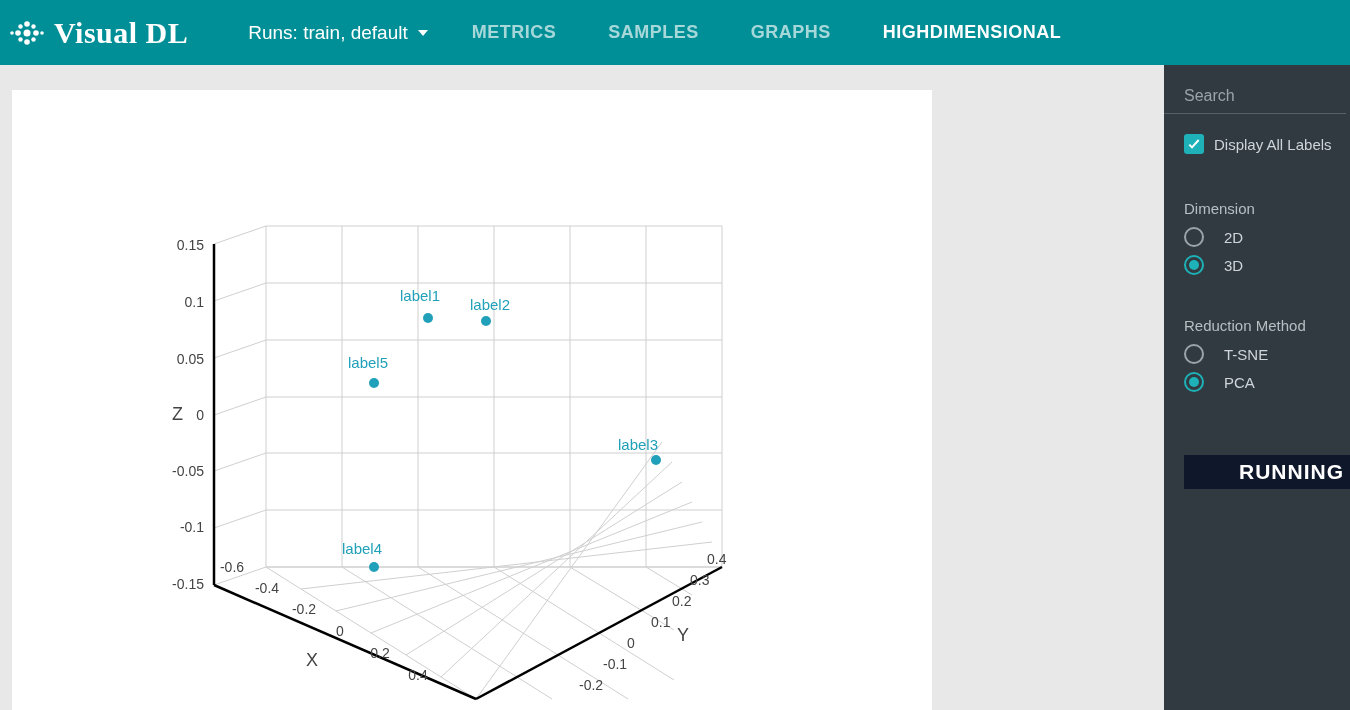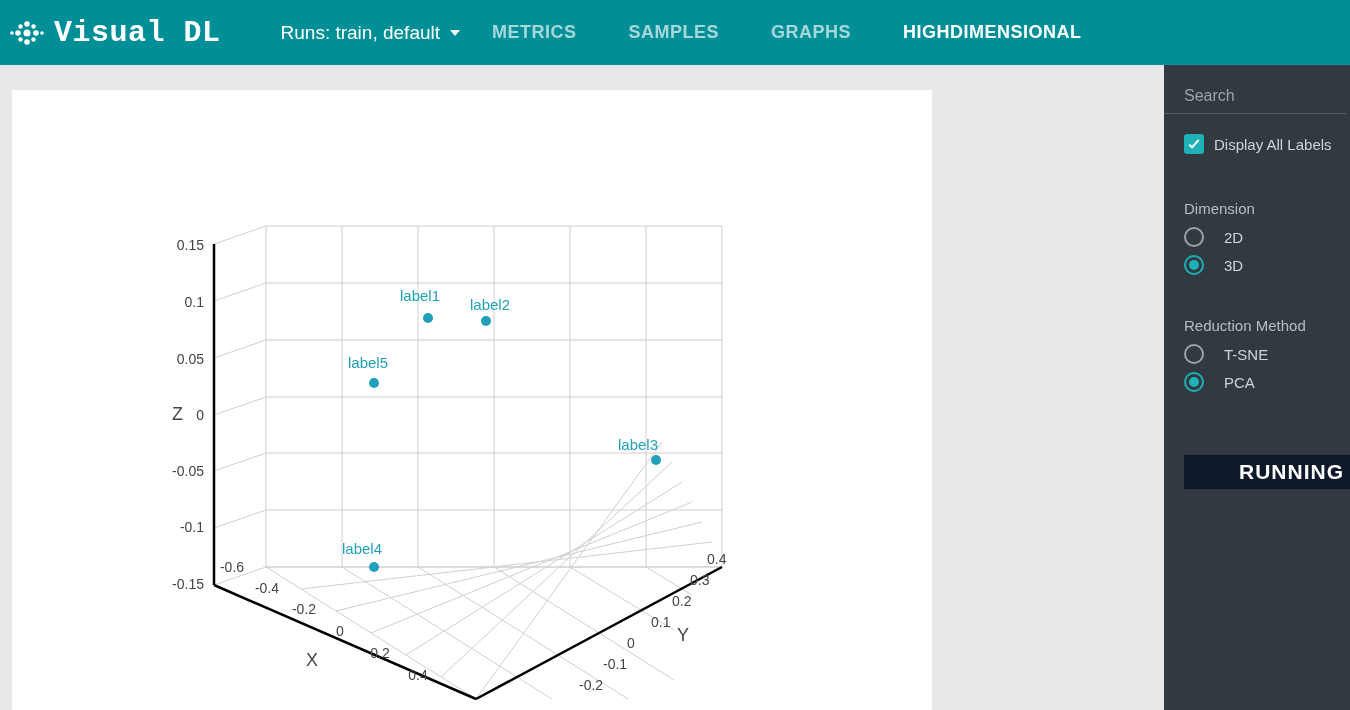--- a/index.html
+++ b/index.html
@@ -1,22 +1,22 @@
 <!DOCTYPE html>
 <html><head>
 <meta charset="utf-8">
 <style>
   * { box-sizing: border-box; margin: 0; padding: 0; }
   html, body { width: 1350px; height: 710px; font-family: "Segoe UI", "Helvetica Neue", Arial, sans-serif; background: #e8e8e8; overflow: hidden; }
   .topbar { background: #008f96; height: 65px; display: flex; align-items: center; color: #fff; }
   .logo-wrap { display: flex; align-items: center; padding-left: 6px; }
-  .logo-text { font-size: 30px; font-weight: 700; letter-spacing: 0.5px; margin-left: 6px; font-family: Liberation Mono, monospace; }
+  .logo-text { font-size: 30px; font-weight: 700; letter-spacing: 0.5px; margin-left: 6px; font-family: Liberation Serif, serif; }
   .runs-select { margin-left: 60px; font-size: 19px; color: #fff; display: flex; align-items: center; gap: 10px; cursor: pointer; }
   .runs-select .caret { border-top: 6px solid #fff; border-left: 5px solid transparent; border-right: 5px solid transparent; display: inline-block; }
-  .nav-tabs { display: flex; margin-left: 32px; gap: 52px; }
+  .nav-tabs { display: flex; margin-left: 44px; gap: 52px; }
   .nav-tab { font-size: 18px; font-weight: 700; letter-spacing: 0.5px; color: rgba(255,255,255,0.65); cursor: pointer; text-transform: uppercase; }
   .nav-tab.active { color: #fff; }
   .main { position: absolute; top: 65px; left: 0; right: 0; bottom: 0; background: #e8e8e8; }
   .plot-card { position: absolute; top: 25px; left: 12px; width: 920px; height: 800px; background: #fff; }
   .sidebar { position: absolute; top: 0; right: 0; width: 186px; height: 645px; background: #303a40; color: #cfd5da; padding: 18px 0 0 0; }
   .search-wrap { margin: 0 4px 12px 0; border-bottom: 1px solid #556068; }
   .search-input { background: transparent; border: none; color: #cfd5da; font-size: 16px; width: 100%; padding: 4px 0 8px 20px; outline: none; }
   .search-input::placeholder { color: #9ba4ab; }
   .chk-row { display: flex; align-items: center; gap: 10px; padding: 8px 0 8px 20px; font-size: 15px; cursor: pointer; }
   .chk-box { width: 20px; height: 20px; border-radius: 3px; background: #1fb1b8; display: flex; align-items: center; justify-content: center; }

